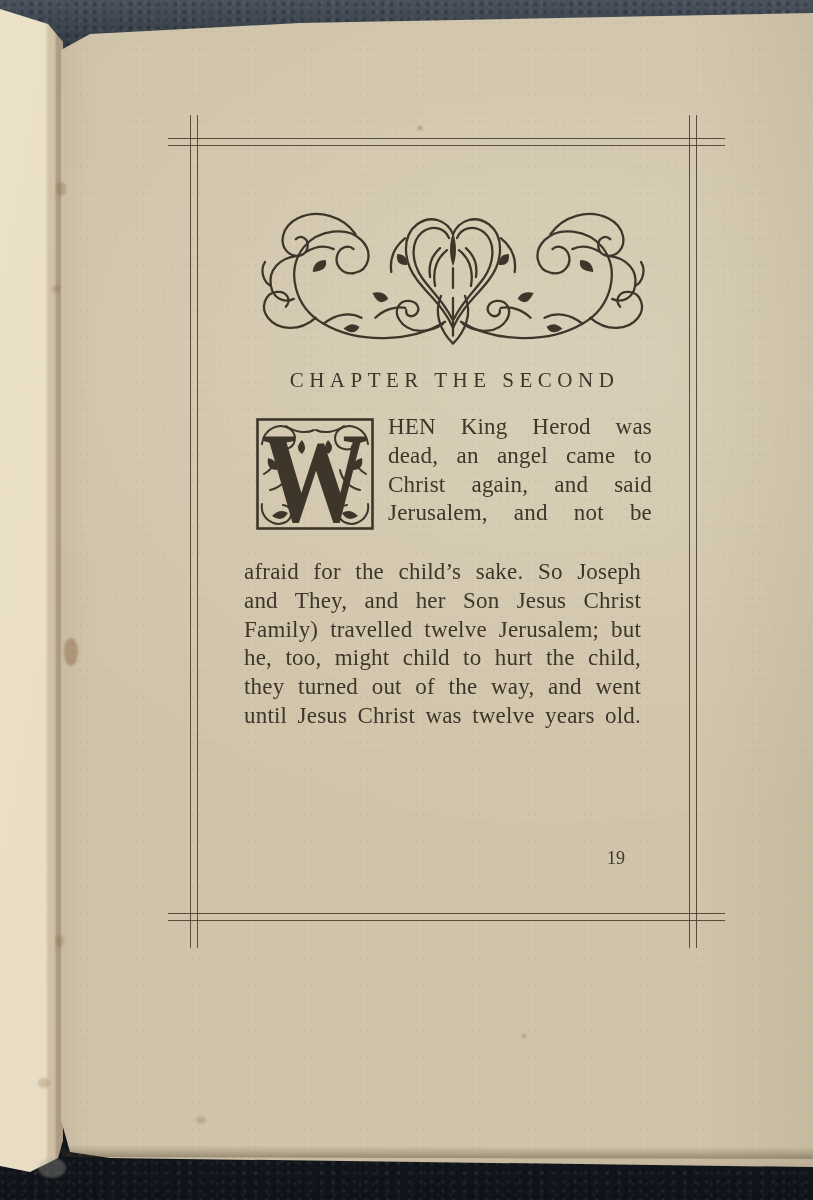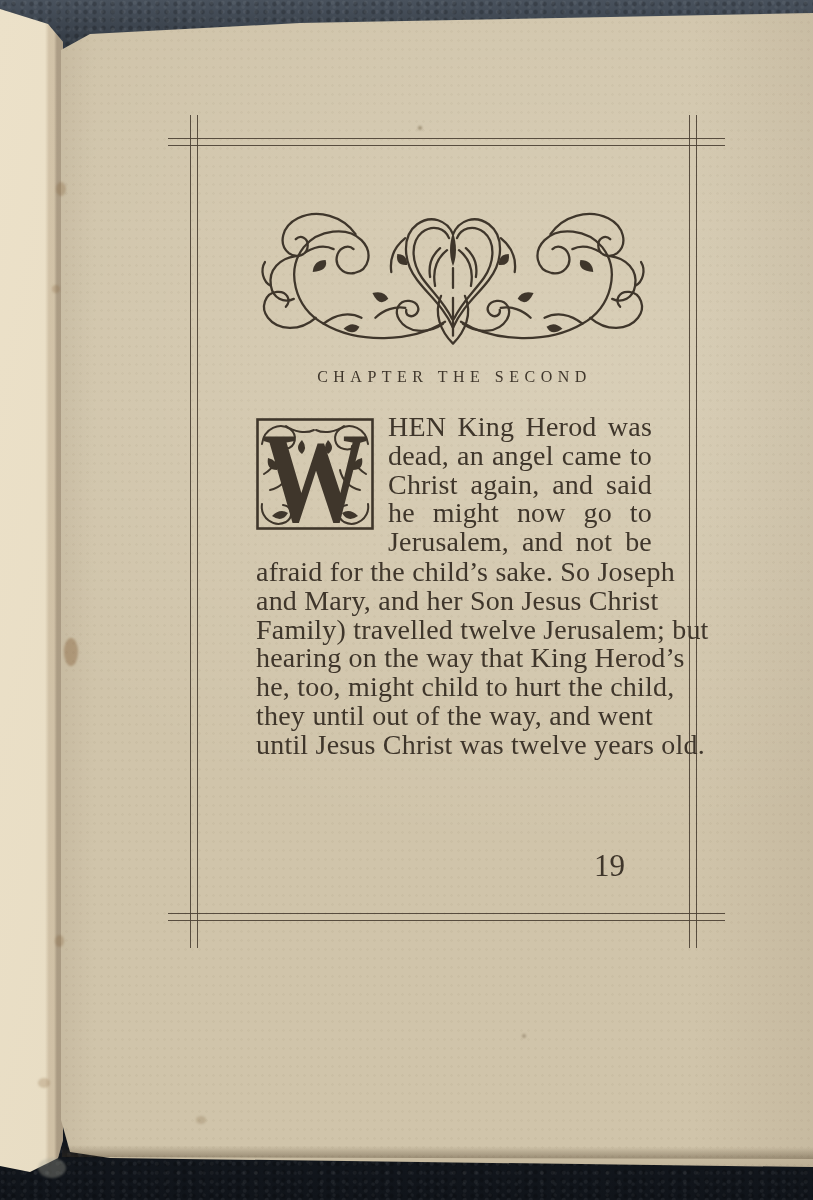--- a/index.html
+++ b/index.html
@@ -50,32 +50,32 @@
   .rule-v{position:absolute;width:8px;border-left:1.7px solid var(--rule);border-right:1.7px solid var(--rule);opacity:.92;}
   .rule-top{left:168px;top:138px;width:557px;}
   .rule-bottom{left:168px;top:913px;width:557px;}
   .rule-left{left:190px;top:115px;height:833px;}
   .rule-right{left:689px;top:115px;height:833px;}
 
   .headpiece{position:absolute;left:256px;top:198px;width:394px;height:150px;color:var(--ink);}
   .headpiece svg{width:100%;height:100%;}
 
   .chapter-heading{position:absolute;left:256px;top:368px;width:397px;text-align:center;
-    font-size:16px;letter-spacing:5.5px;color:var(--ink);white-space:nowrap;}
+    font-size:21px;letter-spacing:5.5px;color:var(--ink);white-space:nowrap;}
 
   .dropcap{position:absolute;left:256px;top:418px;width:118px;height:112px;color:var(--ink);}
   .dropcap svg{width:100%;height:100%;}
 
-  .body-text{color:var(--ink);font-size:28px;letter-spacing:0.2px;}
+  .body-text{color:var(--ink);font-size:23px;letter-spacing:0.2px;}
   .side-lines{position:absolute;left:388px;top:413px;width:264px;}
-  .full-lines{position:absolute;left:256px;top:558px;width:397px;}
+  .full-lines{position:absolute;left:244px;top:558px;width:397px;}
   .tline{line-height:28.8px;text-align:justify;text-align-last:justify;white-space:nowrap;}
 
   .page-number{position:absolute;left:256px;top:848px;width:397px;text-align:right;
-    padding-right:28px;font-size:31px;color:var(--ink);}
+    padding-right:28px;font-size:18px;color:var(--ink);}
 
   .stain{position:absolute;border-radius:50%;filter:blur(1.2px);}
   .s1{left:56px;top:182px;width:10px;height:14px;background:rgba(130,95,55,.30);}
   .s2{left:52px;top:285px;width:8px;height:8px;background:rgba(130,95,55,.25);}
   .s3{left:64px;top:638px;width:14px;height:28px;background:rgba(125,88,48,.38);}
   .s4{left:55px;top:935px;width:9px;height:12px;background:rgba(130,95,55,.28);}
   .s5{left:38px;top:1078px;width:12px;height:10px;background:rgba(130,95,55,.25);}
   .s6{left:418px;top:126px;width:4px;height:4px;background:rgba(90,70,45,.45);}
   .s7{left:522px;top:1034px;width:4px;height:4px;background:rgba(90,70,45,.35);}
   .s8{left:196px;top:1116px;width:10px;height:8px;background:rgba(120,90,55,.22);}
@@ -162,29 +162,27 @@
         <path d="M72,22 q-6,8 0,14 q8,-6 0,-14 z"></path>
       </g>
       <text x="59" y="103" text-anchor="middle" font-size="130" font-weight="bold" font-family="'Liberation Serif','DejaVu Serif',serif" fill="currentColor" textLength="106" lengthAdjust="spacingAndGlyphs">W</text>
     </svg>
   </div>
 
   <div class="body-text side-lines">
     <div class="tline">HEN King Herod was</div>
     <div class="tline">dead, an angel came to</div>
     <div class="tline">Christ again, and said</div>
-    <div class="tline">he might now go to</div>
     <div class="tline">Jerusalem, and not be</div>
   </div>
 
   <div class="body-text full-lines">
     <div class="tline">afraid for the child’s sake. So Joseph</div>
-    <div class="tline">and Mary, and her Son Jesus Christ</div>
+    <div class="tline">and They, and her Son Jesus Christ</div>
     <div class="tline">Family) travelled twelve Jerusalem; but</div>
-    <div class="tline">hearing on the way that King Herod’s</div>
     <div class="tline">he, too, might child to hurt the child,</div>
-    <div class="tline">they until out of the way, and went</div>
+    <div class="tline">they turned out of the way, and went</div>
     <div class="tline">until Jesus Christ was twelve years old.</div>
   </div>
 
   <div class="page-number">19</div>
 
 </div>
 
 </body></html>

